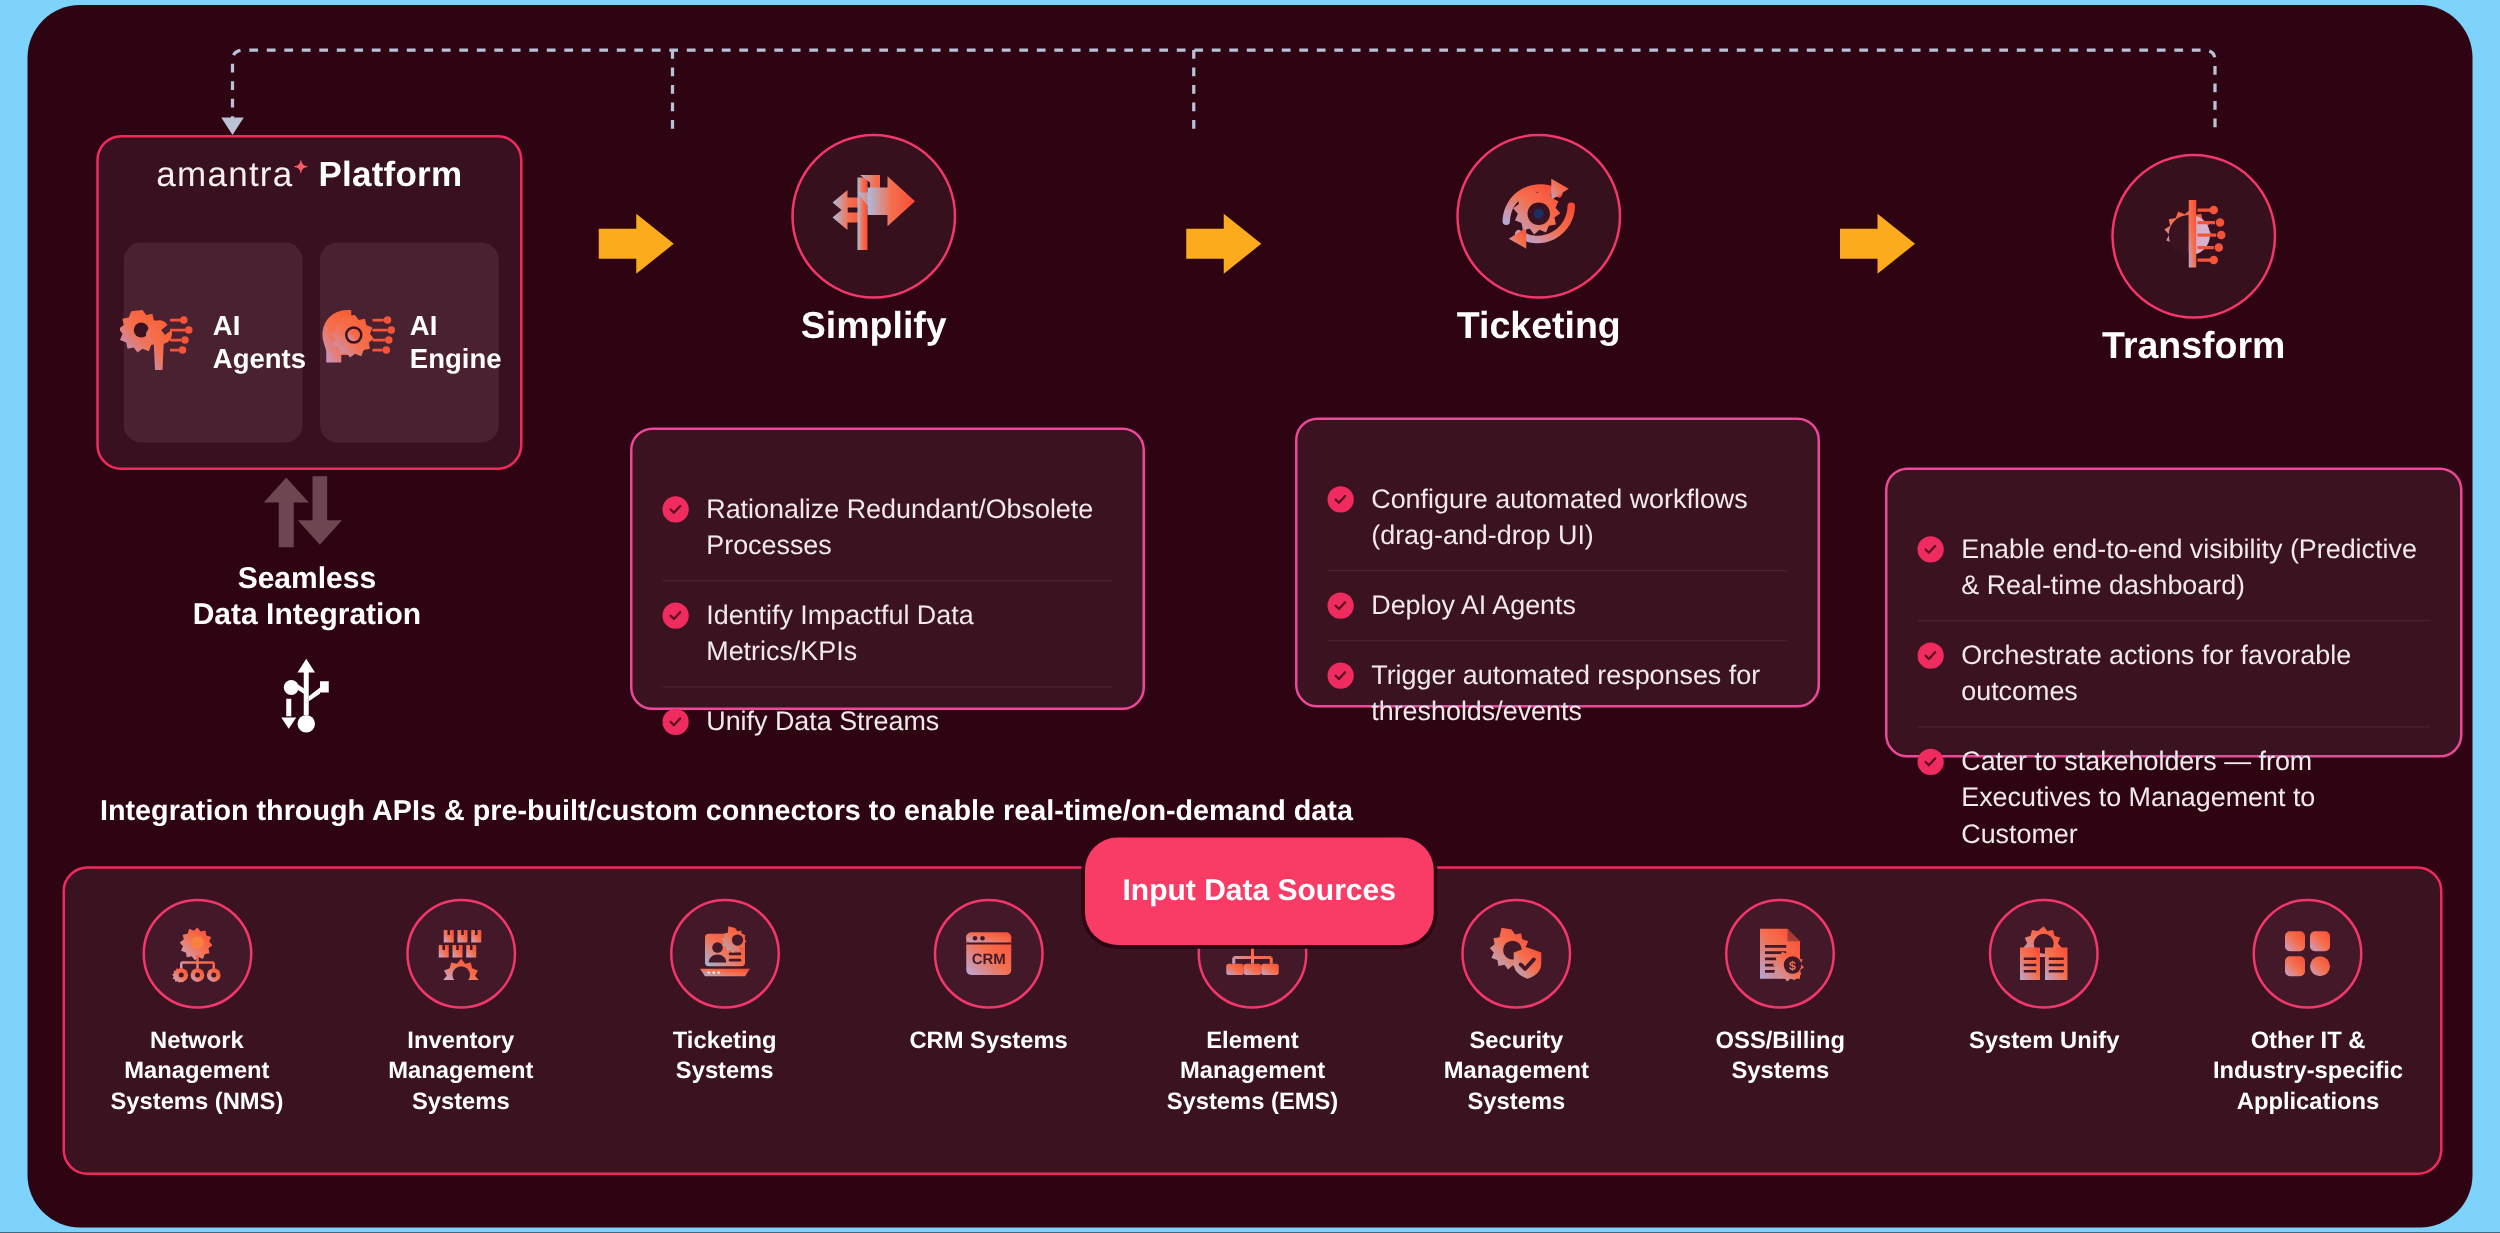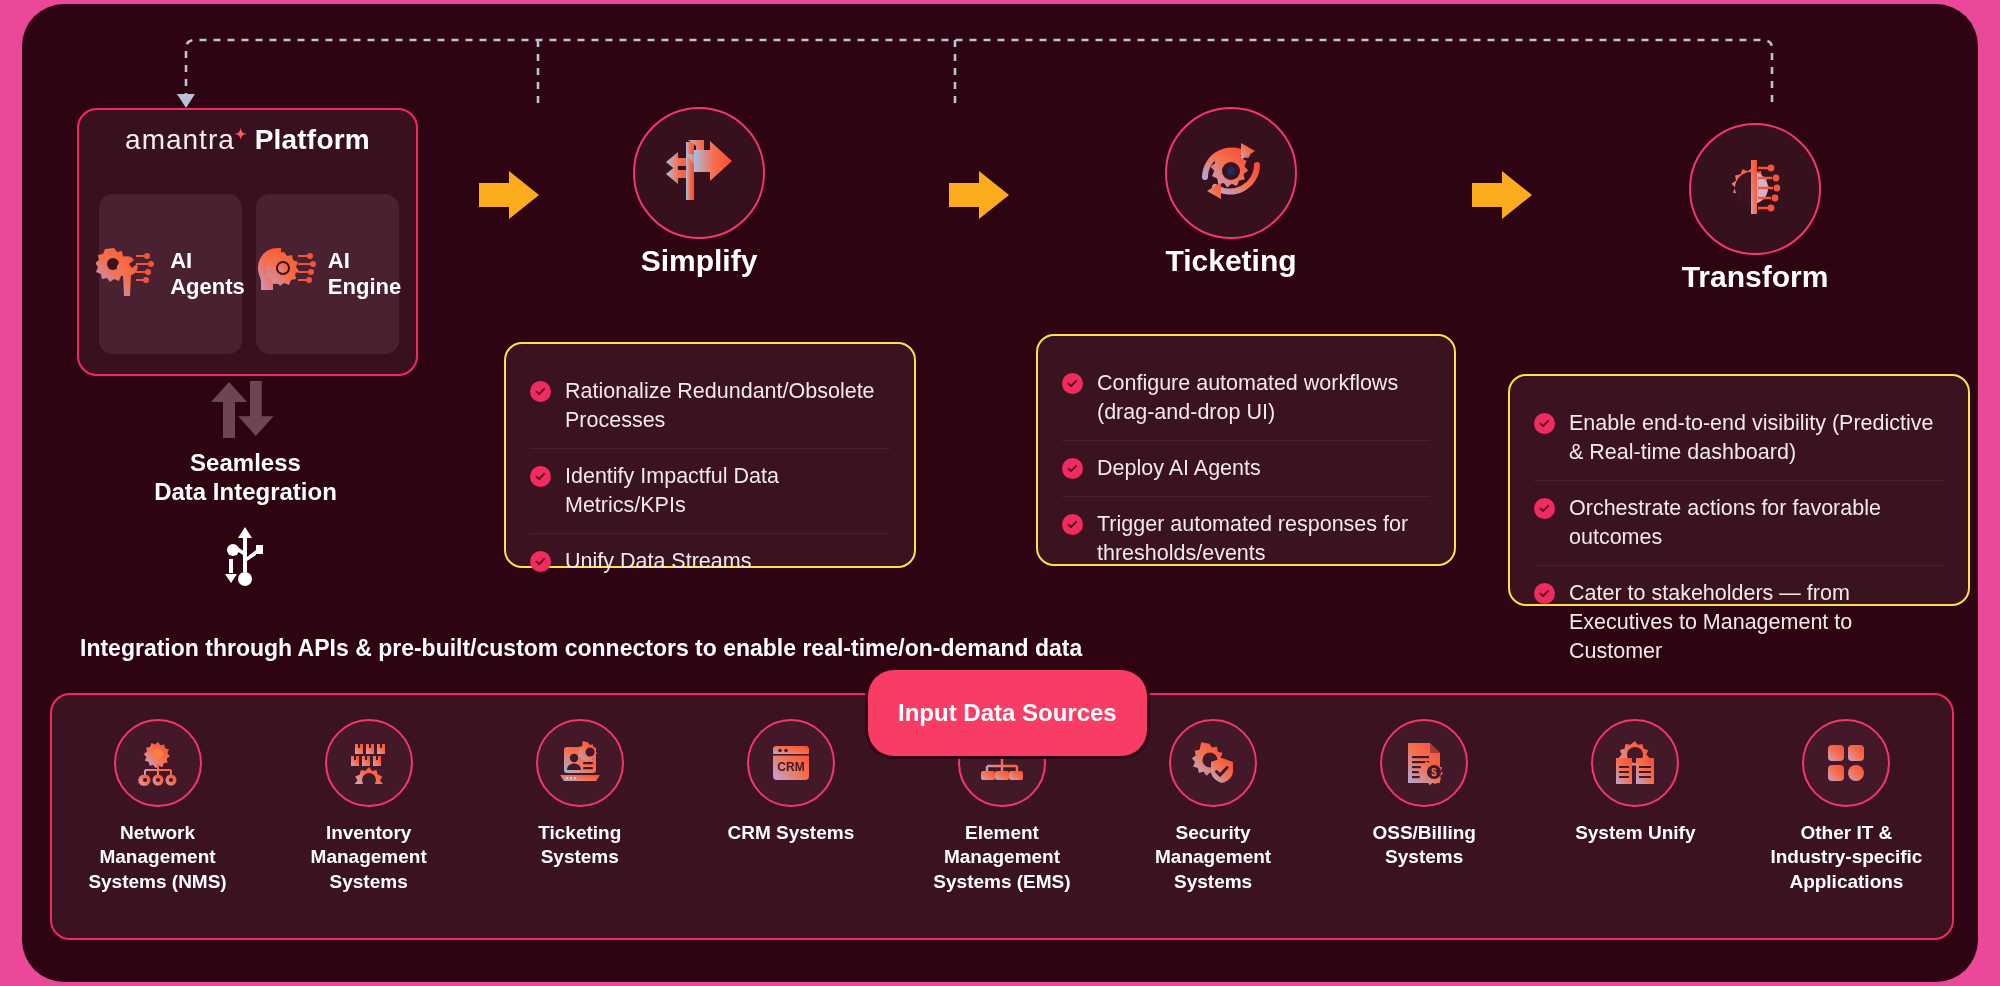--- a/index.html
+++ b/index.html
@@ -1,18 +1,18 @@
 <!DOCTYPE html>
 <html><head>
 <meta charset="utf-8">
 <style>
   html,body{margin:0;padding:0;background:#000;}
   body{width:2000px;height:986px;overflow:hidden;font-family:"Liberation Sans",sans-serif;}
 
-  .canvas{position:absolute;left:0;top:0;width:2000px;height:986px;background:#ec4899;}
+  .canvas{position:absolute;left:0;top:0;width:2000px;height:986px;background:#7dd3fc;}
   .page{position:absolute;left:22px;top:4px;width:1956px;height:978px;
         background:#2e0413;border-radius:42px;overflow:hidden;}
 
   
   .bracket{position:absolute;left:0;top:0;width:1956px;height:120px;pointer-events:none;}
 
   
   .platform{position:absolute;left:55px;top:104px;width:337px;height:264px;
             border:2px solid #f12a5e;border-radius:20px;background:#38101f;}
   .plat-title{position:absolute;left:0;top:14px;width:337px;text-align:center;
@@ -33,22 +33,22 @@
   
   .oarrow{position:absolute;width:66px;height:52px;}
 
   
   .stage{position:absolute;}
   .circ{width:128px;height:128px;border-radius:50%;border:2.5px solid #f3376a;
         background:#37101e;display:flex;align-items:center;justify-content:center;margin:0 auto;}
   .stage-name{margin-top:5px;text-align:center;font-size:30px;font-weight:700;color:#fff;}
 
   
-  .card{position:absolute;border:2px solid #fde047;border-radius:18px;background:#3a1220;
-        padding:20px 24px;box-sizing:border-box;}
+  .card{position:absolute;border:2px solid #ec4899;border-radius:18px;background:#3a1220;
+        padding:36px 24px;box-sizing:border-box;}
   .bullet{display:flex;gap:14px;align-items:flex-start;padding:13px 0;}
   .bullet + .bullet{border-top:1px solid rgba(255,255,255,.07);}
   .chk{flex:0 0 auto;width:21px;height:21px;border-radius:50%;background:#ef2b5f;
        margin-top:4px;display:flex;align-items:center;justify-content:center;}
   .chk svg{display:block;}
   .btxt{font-size:21.5px;line-height:1.35;color:#f2e9ec;font-weight:400;}
 
   
   .integ{position:absolute;left:58px;top:631px;font-size:23px;font-weight:700;color:#fff;}
 

